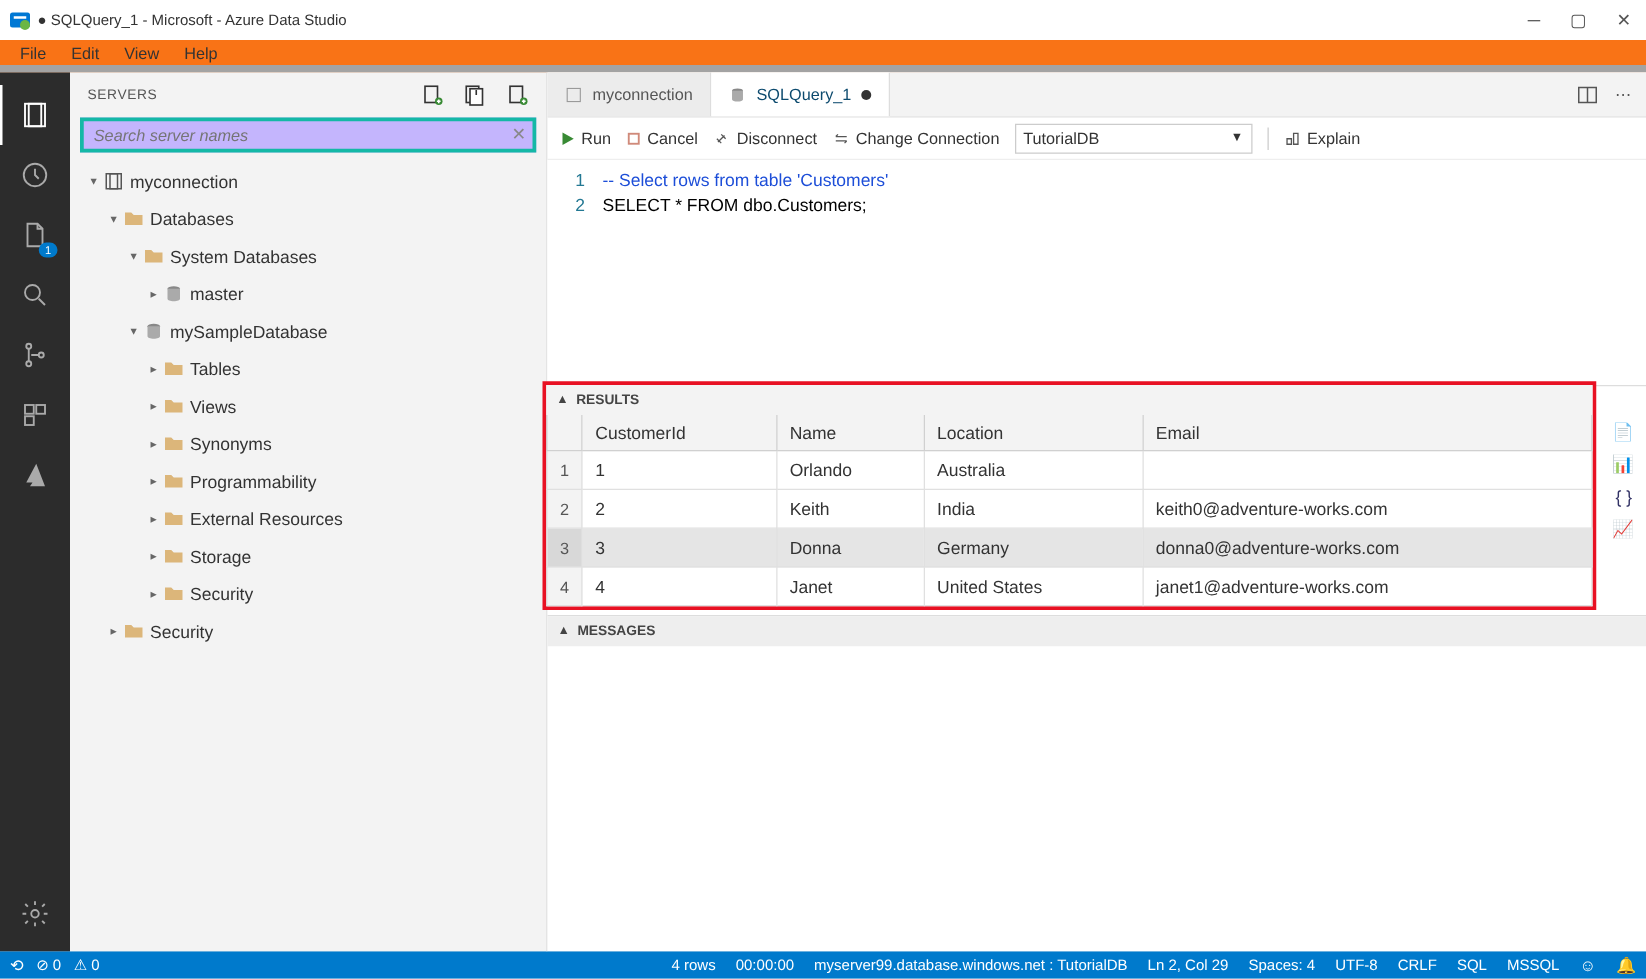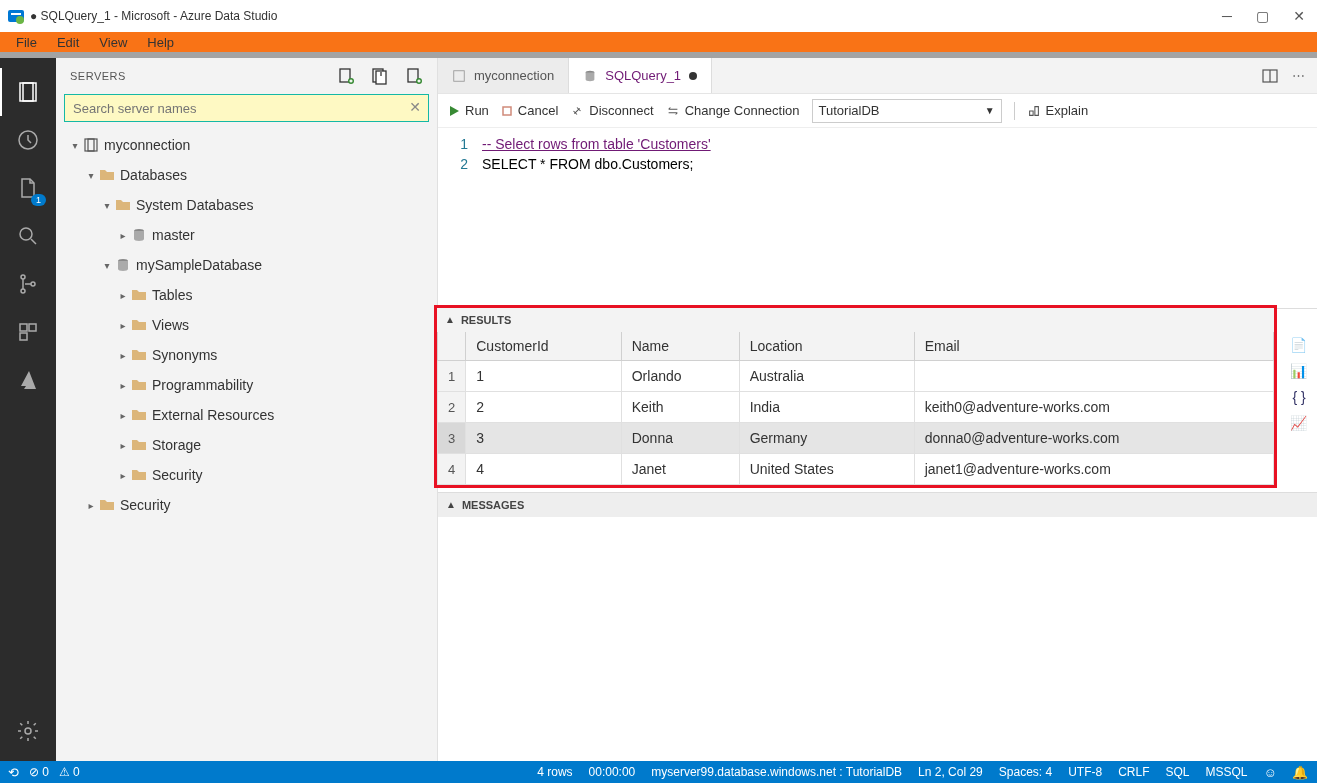--- a/index.html
+++ b/index.html
@@ -27,51 +27,51 @@
   .activitybar .ab-item.active::before { content: ""; position: absolute; left: 0; top: 0; bottom: 0; width: 2px; background: #fff; }
   .activitybar .ab-bottom { margin-top: auto; margin-bottom: 6px;}
   .ab-badge { position: absolute; right: 10px; bottom: 6px; background: #007acc; color: #fff; border-radius: 8px; font-size: 9px; padding: 1px 5px; }
 
   
   .sidebar { width: 382px; background: #f3f3f3; display: flex; flex-direction: column; border-right: 1px solid #e0e0e0;}
   .sidebar-header { height: 36px; display: flex; align-items: center; padding: 0 14px; font-size: 11px; letter-spacing: 0.5px; color: #555; }
   .sidebar-header .hdr-title { flex: 1; }
   .sidebar-header .hdr-icons { display: flex; gap: 16px; color:#333;}
   .sidebar-search { margin: 0 8px 6px 8px; position: relative; }
-  .sidebar-search input { width: 100%; height: 28px; padding: 4px 28px 4px 8px; border: 1px solid #14b8a6; background: #fef9c3; font-size: 13px; color:#555;}
+  .sidebar-search input { width: 100%; height: 28px; padding: 4px 28px 4px 8px; border: 3px solid #14b8a6; background: #c4b5fd; font-size: 13px; color:#555;font-style:italic;}
   .sidebar-search .clear { position: absolute; right: 8px; top: 5px; color: #888; font-size: 14px;}
 
   .tree { flex: 1; overflow: auto; padding-top: 2px;}
   .tree-row { display: flex; align-items: center; height: 30px; font-size: 14px; color: #333; }
   .tree-row .caret { width: 14px; display: inline-flex; justify-content: center; color:#666; font-size:10px;}
   .tree-row .icon { width: 18px; display: inline-flex; justify-content: center; margin-right: 4px; }
   .pad0 { padding-left: 12px;} .pad1{padding-left:28px;} .pad2{padding-left:44px;} .pad3{padding-left:60px;}
   .folder-icon svg, .db-icon svg, .server-icon svg { width:16px; height:16px;}
 
   
   .editor-area { flex: 1; display: flex; flex-direction: column; background:#fff;}
   .tabs { height: 36px; display: flex; align-items: stretch; background: #f3f3f3; border-bottom: 1px solid #e5e5e5;}
   .tab { display: flex; align-items: center; padding: 0 14px; gap: 8px; background: #ececec; border-right: 1px solid #ddd; font-size: 13px; color:#555;}
-  .tab.active { background: #fff; color:#701a75;}
+  .tab.active { background: #fff; color:#0c4a6e;}
   .tab .dot { width: 8px; height: 8px; border-radius: 50%; background: #333;}
   .tabs-right { margin-left: auto; display:flex; align-items:center; gap:14px; padding-right:12px; color:#555;}
 
   .editor-toolbar { height: 34px; display: flex; align-items: center; padding: 0 10px; gap: 12px; font-size: 13px; border-bottom: 1px solid #eee;}
   .editor-toolbar .tb-btn { display: flex; align-items: center; gap: 5px; color: #333; }
   .tb-run svg{ fill:#388a34;} .tb-cancel { color:#bbb;} .tb-cancel svg{stroke:#d08a7a;}
   .conn-select { border:1px solid #ccc; height:24px; width:190px; padding:2px 6px; font-size:13px; position:relative; display:flex; align-items:center; background:#fff;}
   .conn-select .caret2{ position:absolute; right:6px; font-size:10px;}
   .tb-sep{ width:1px; height:18px; background:#ccc;}
 
   .code-area { height: 180px; background: #fff; padding: 6px 0 0 0; font-family: Consolas, monospace; font-size: 14px; display:flex;}
   .gutter { width: 44px; text-align: right; color: #237893; padding-right:14px;}
   .gutter div{ height:20px; line-height:20px;}
   .code { flex:1;}
   .code-line{ height:20px; line-height:20px; white-space:pre;}
-  .tk-comment{ color:#701a75;text-decoration:underline;} .tk-kw{ color:#000000;} .tk-ident{color:#000;}
+  .tk-comment{ color:#1d4ed8;} .tk-kw{ color:#000000;} .tk-ident{color:#000;}
 
   
   .results-panel { flex:1; display:flex; flex-direction:column; border-top:1px solid #ddd;}
   .results-header{ height:24px; display:flex; align-items:center; padding:0 8px; font-size:11px; font-weight:600; color:#444; background:#eee;}
   .results-header .tri{ font-size:10px; margin-right:6px; display:inline-block; transform:translateY(-1px);}
   .results-body{ display:flex;}
   .results-grid-wrap{ flex:1; border:3px solid #e81123; margin: -4px 4px 4px -4px; padding:0;}
   .results-grid-wrap .results-header{ background:#f3f3f3;}
   table.results{ width:100%; border-collapse:collapse; font-size:14px;}
   table.results th{ text-align:left; font-weight:400; padding:6px 10px; border:1px solid #d0d0d0; background:#f3f3f3; border-top:none;}

